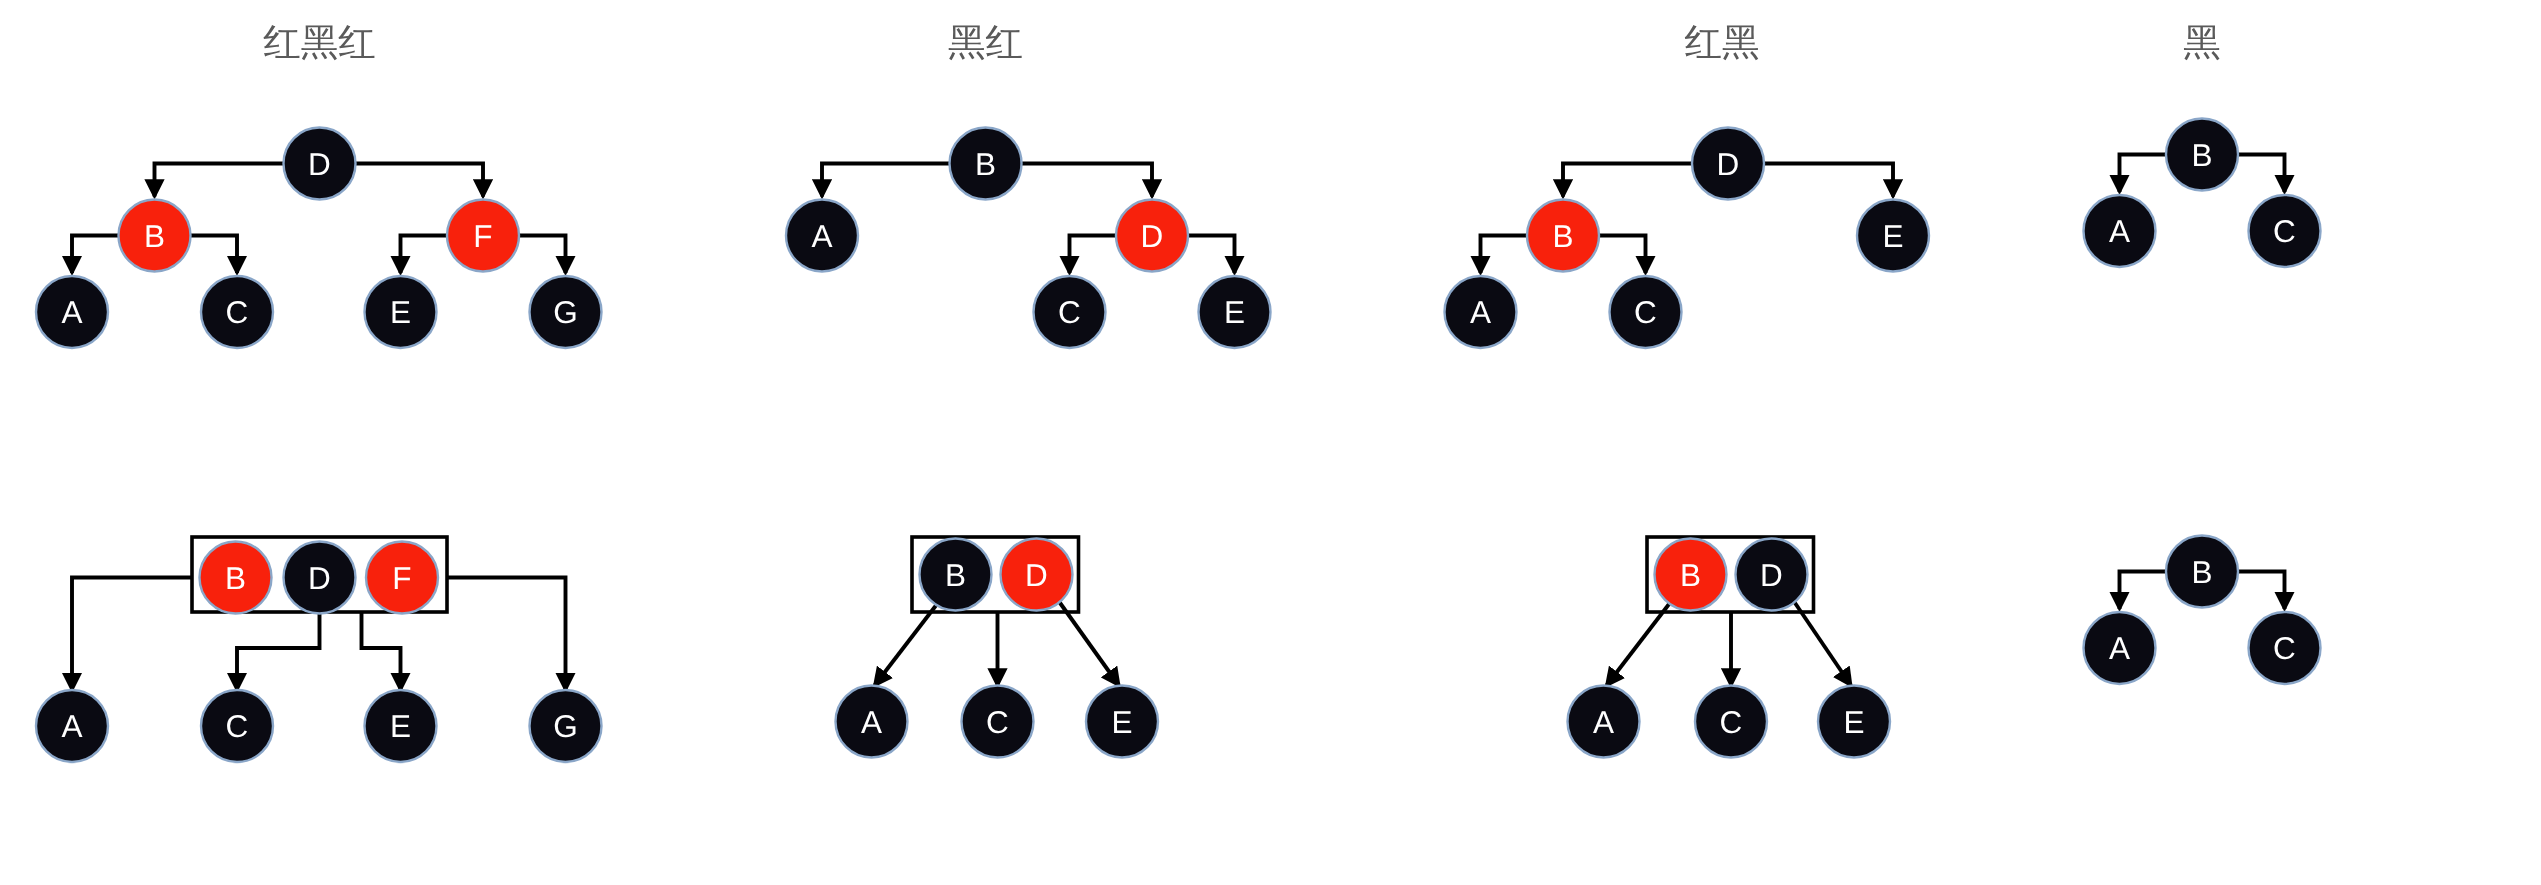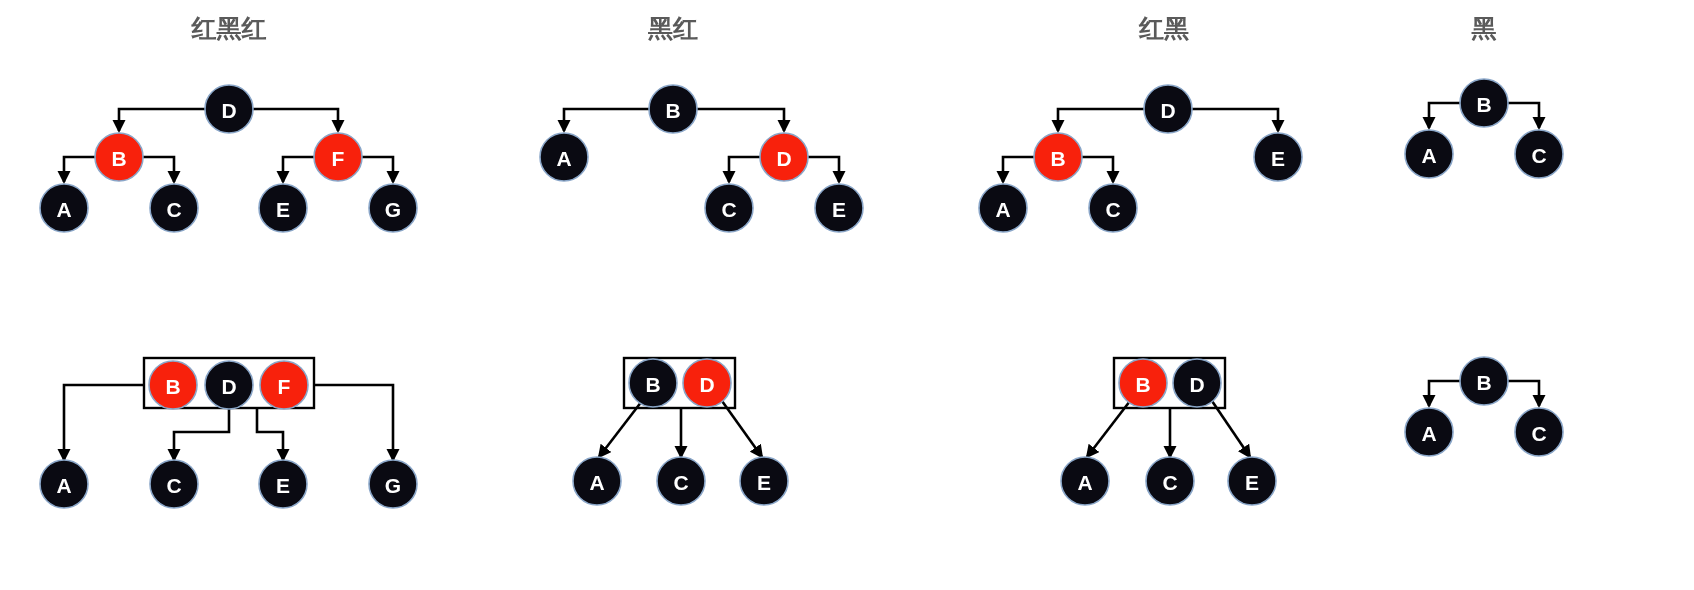--- a/index.html
+++ b/index.html
@@ -10,25 +10,24 @@
   }
   body {
     width: 1694px;
     height: 590px;
     position: relative;
     font-family: "Liberation Sans", "DejaVu Sans", sans-serif;
     overflow: hidden;
   }
   #stage {
     position: absolute;
-    left: 16px;
+    left: 0;
     top: 0;
     width: 1376px;
     height: 590px;
-    font-weight: bold;
   }
   svg.diagram {
     position: absolute;
     left: 0;
     top: 0;
     width: 1694px;
     height: 590px;
     display: block;
   }
   .panel-title {

